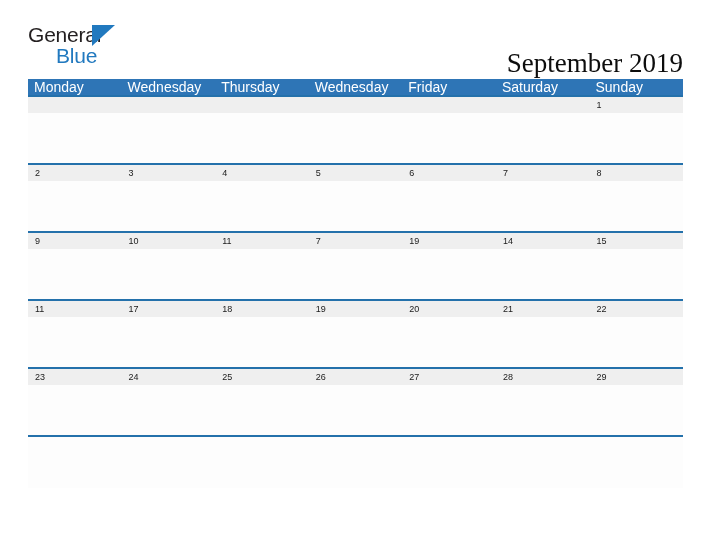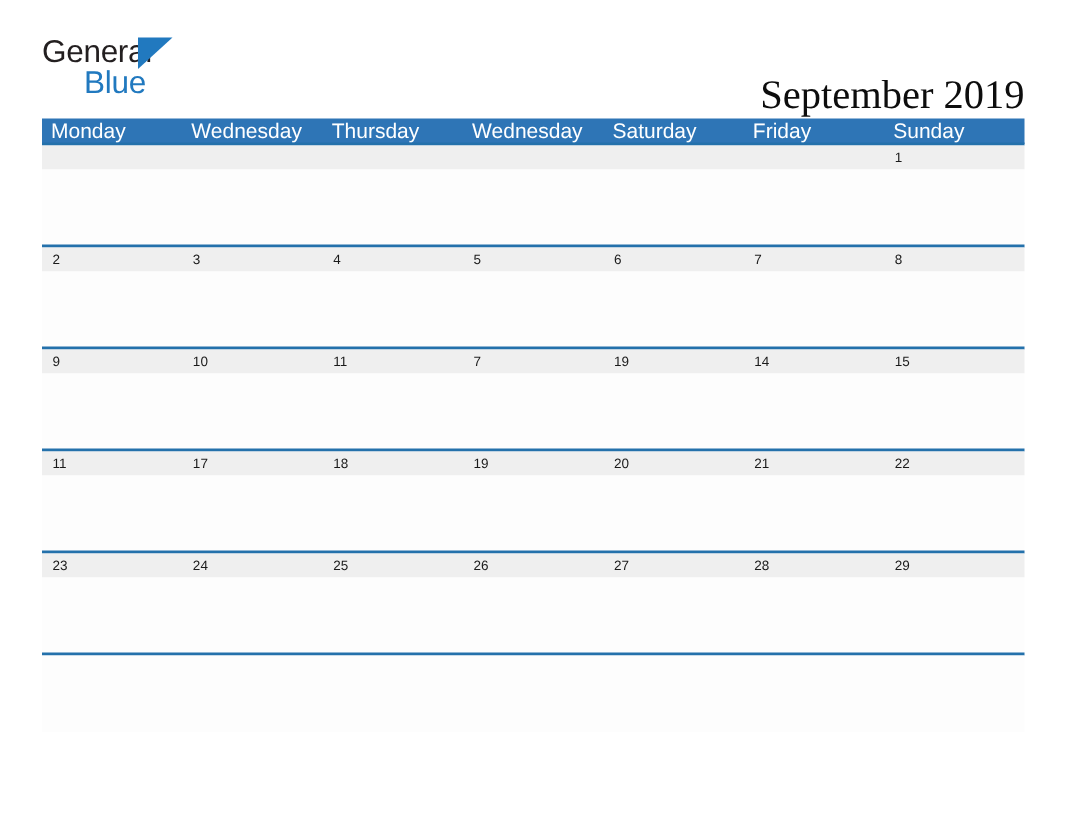--- a/index.html
+++ b/index.html
@@ -156,22 +156,22 @@
 
   </div>
 
   <div class="calendar">
 
     <div class="weekday-row">
       <div class="weekday-cell">Monday</div>
       <div class="weekday-cell">Wednesday</div>
       <div class="weekday-cell">Thursday</div>
       <div class="weekday-cell">Wednesday</div>
+      <div class="weekday-cell">Friday</div>
       <div class="weekday-cell">Saturday</div>
-      <div class="weekday-cell">Friday</div>
       <div class="weekday-cell">Sunday</div>
     </div>
 
     <div class="week-row">
       <div class="date-band">
         <div class="date-cell"></div>
         <div class="date-cell"></div>
         <div class="date-cell"></div>
         <div class="date-cell"></div>
         <div class="date-cell"></div>

